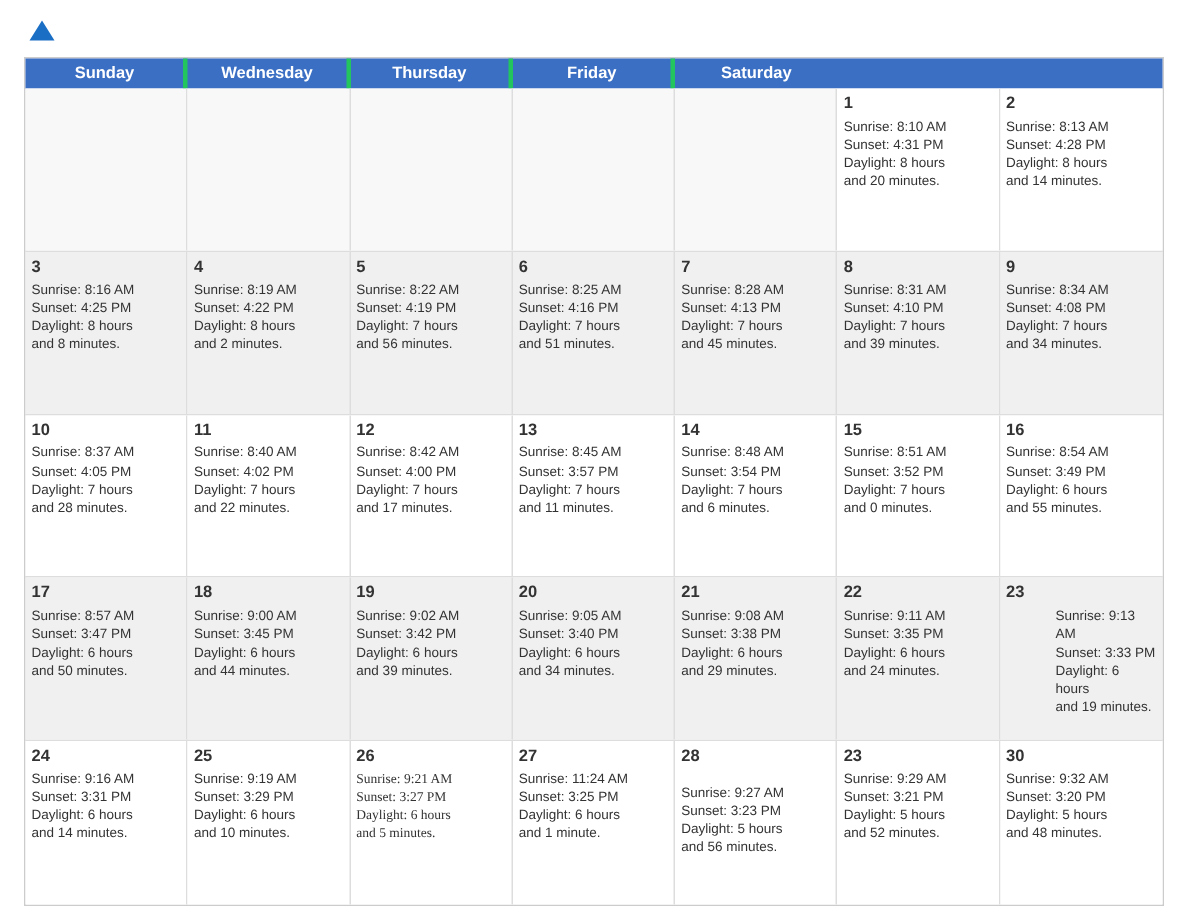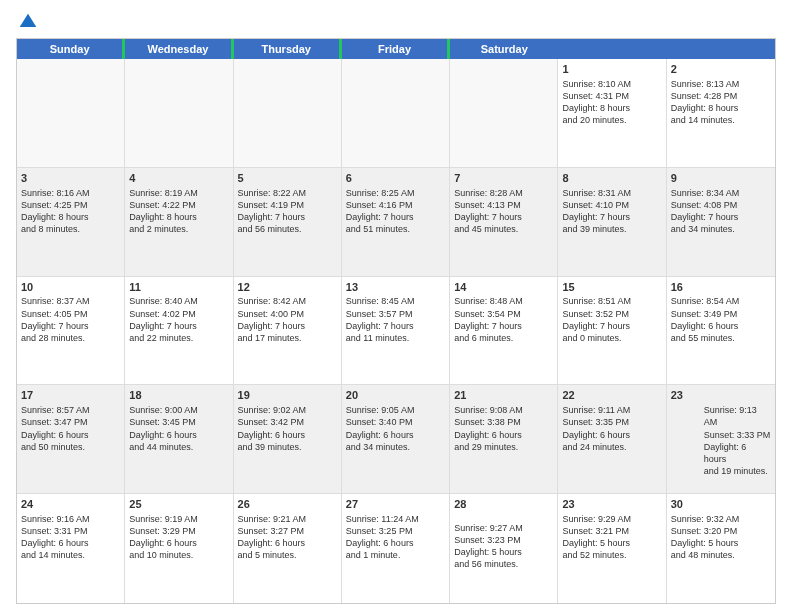--- a/index.html
+++ b/index.html
@@ -327,21 +327,21 @@
           </div>
           <div class="cal-cell">
             <span class="day-num">25</span>
             <div class="cell-text" style="white-space: pre-line;">Sunrise: 9:19 AM
 Sunset: 3:29 PM
 Daylight: 6 hours
 and 10 minutes.</div>
           </div>
           <div class="cal-cell">
             <span class="day-num">26</span>
-            <div class="cell-text" style="white-space: pre-line;">Sunrise: 9:21 AM
+            <div class="cell-text" style="white-space: pre-line; font-family: Liberation Serif, serif;">Sunrise: 9:21 AM
 Sunset: 3:27 PM
 Daylight: 6 hours
 and 5 minutes.</div>
           </div>
           <div class="cal-cell">
             <span class="day-num">27</span>
             <div class="cell-text" style="white-space: pre-line;">Sunrise: 11:24 AM
 Sunset: 3:25 PM
 Daylight: 6 hours
 and 1 minute.</div>

